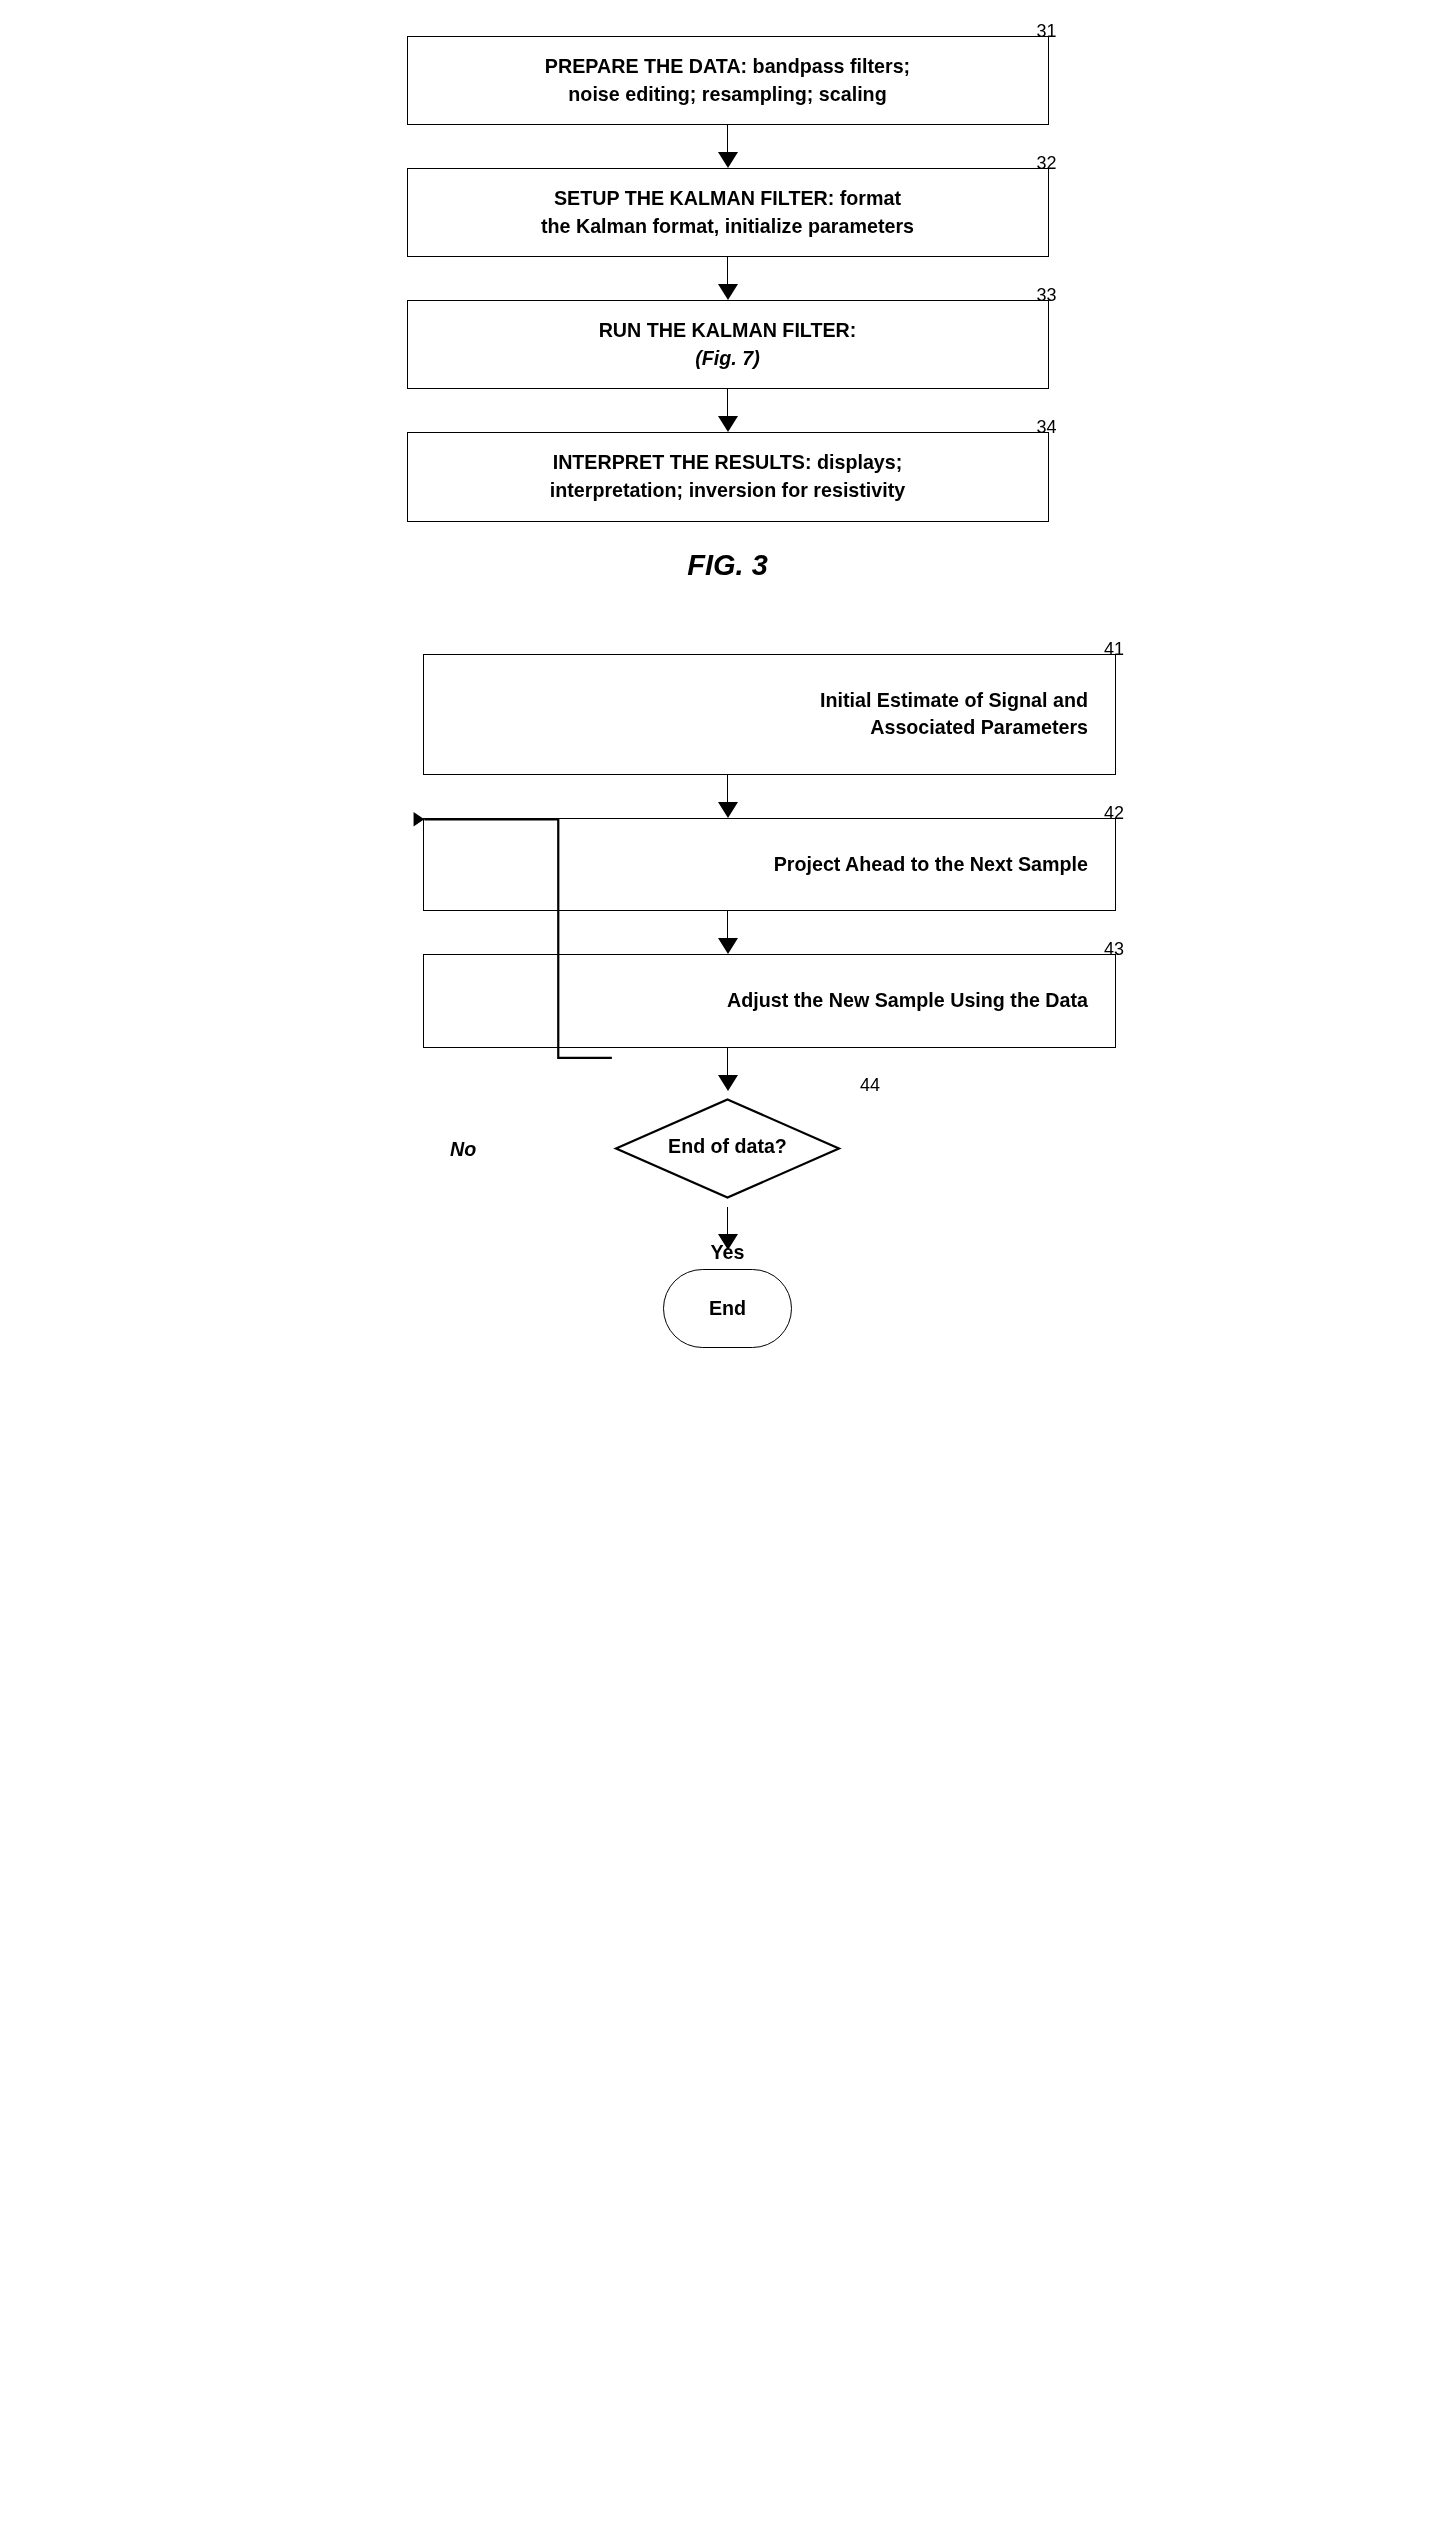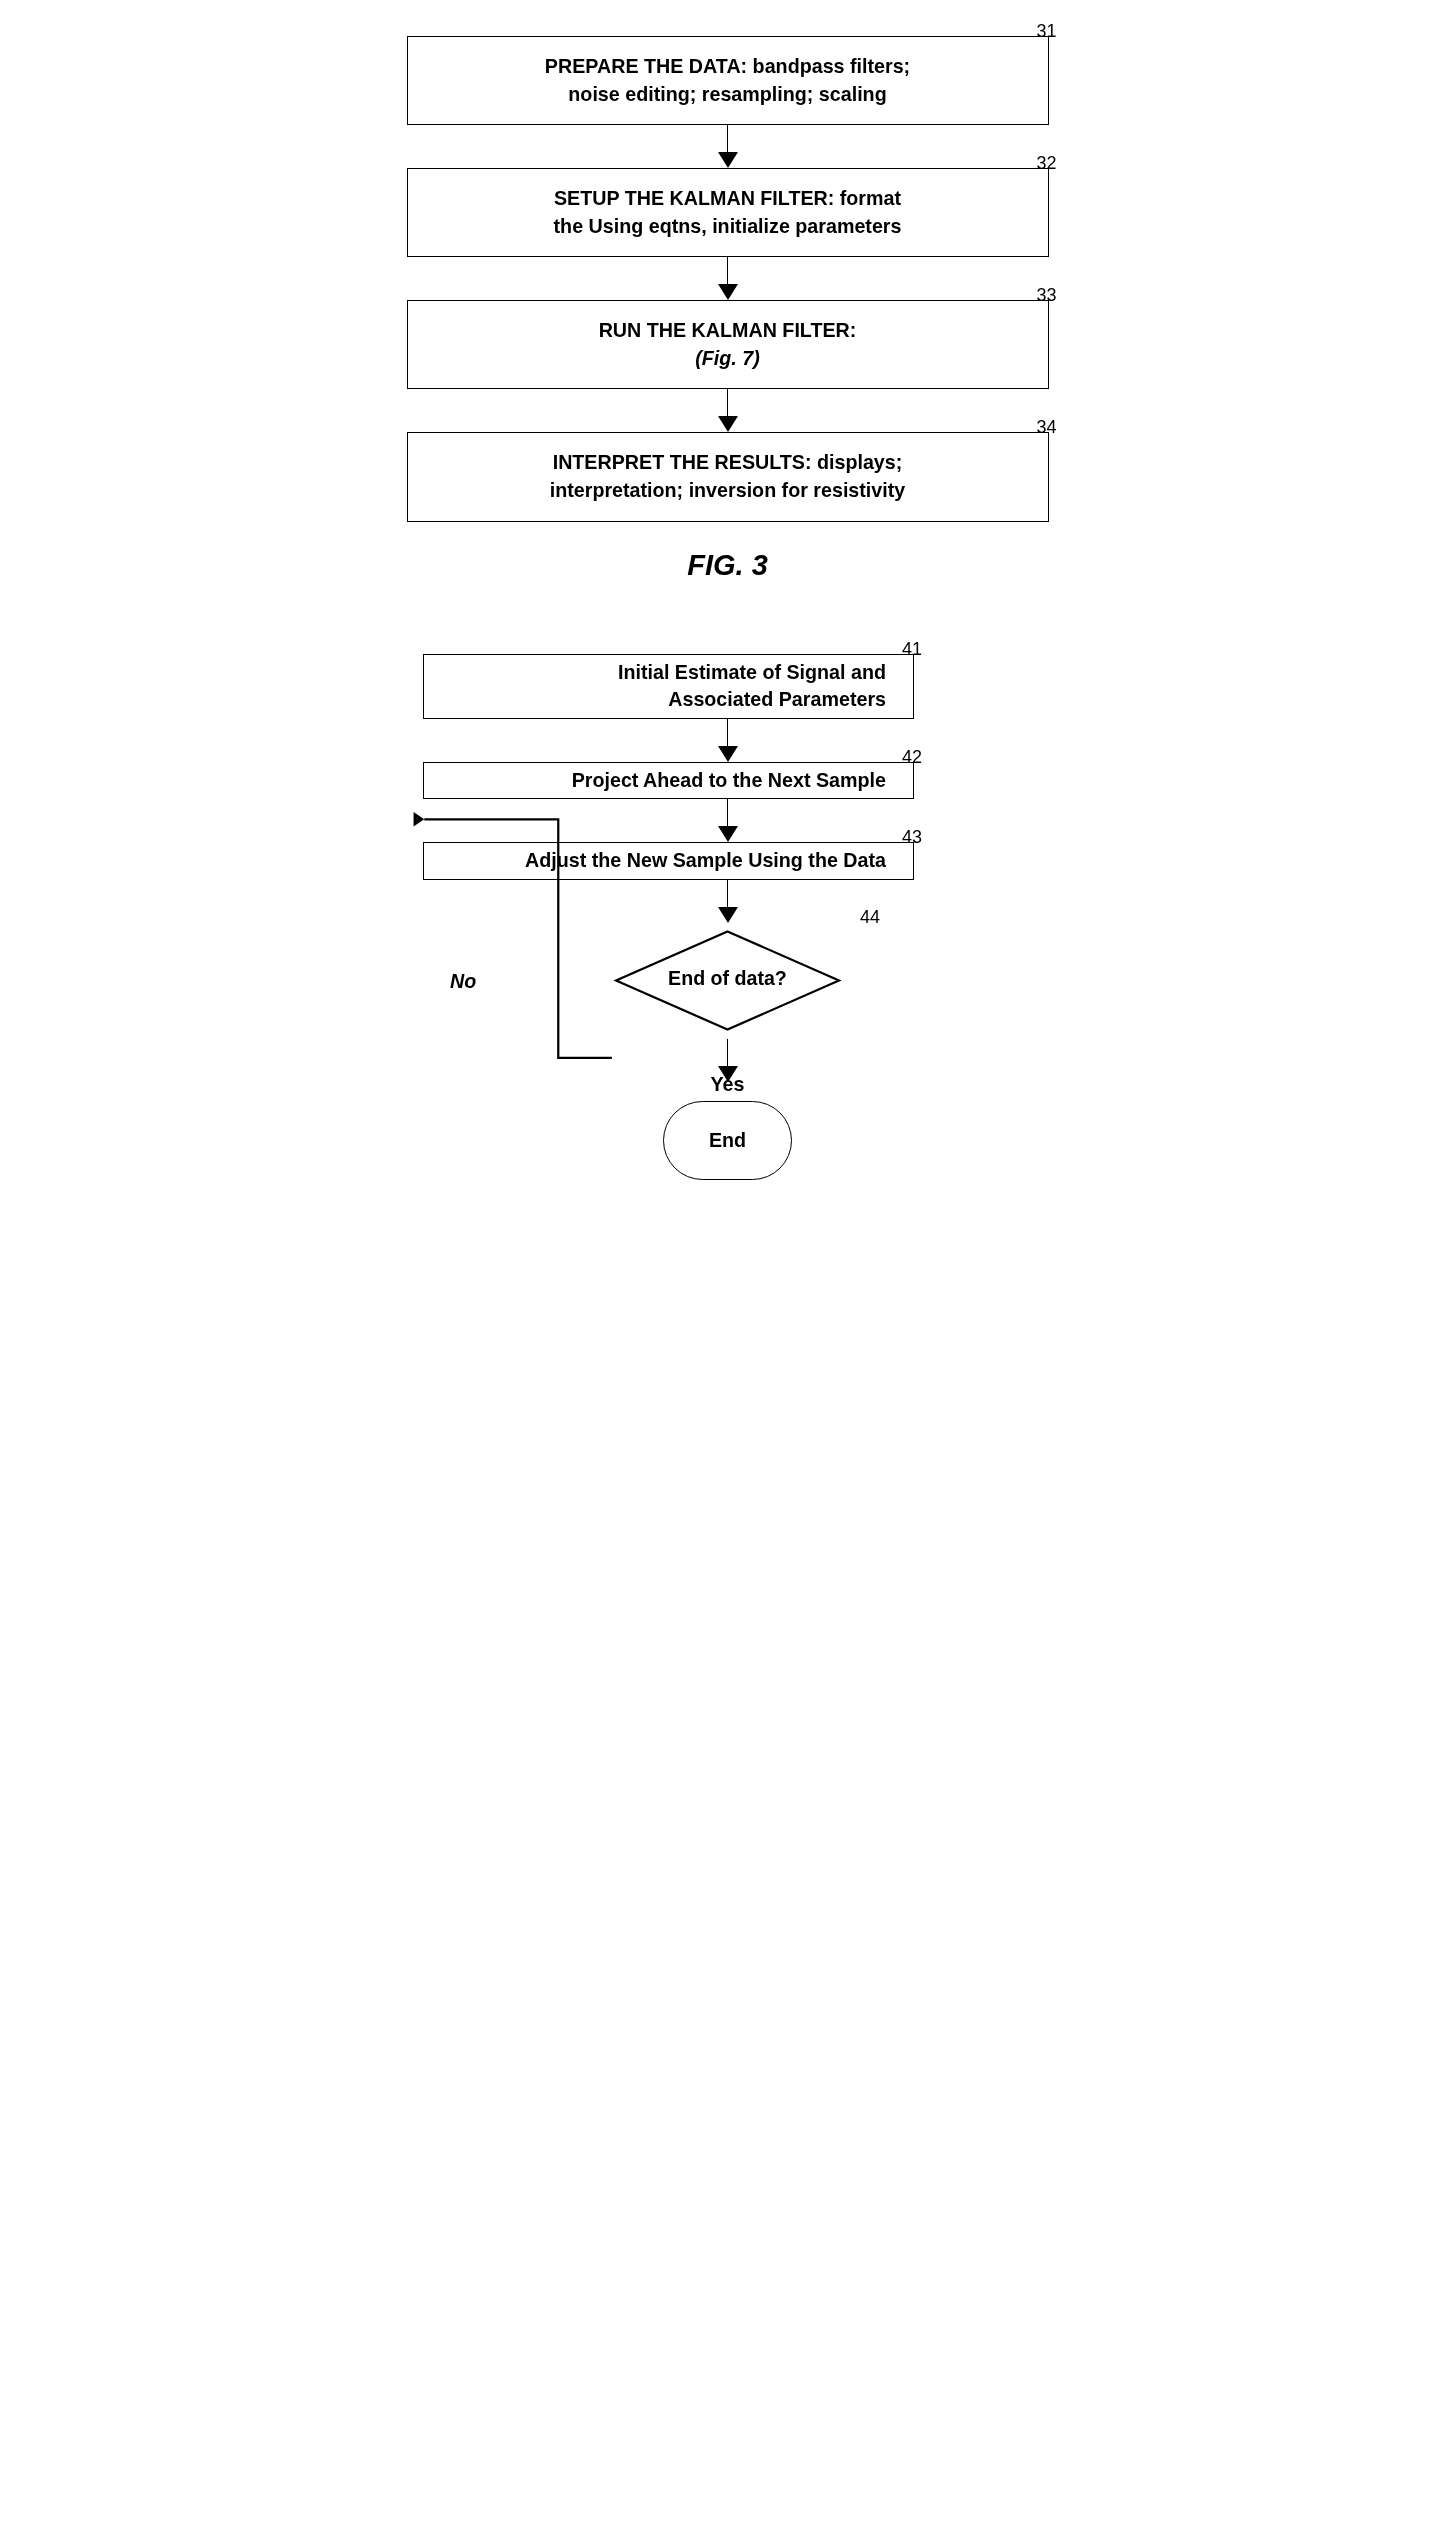--- a/index.html
+++ b/index.html
@@ -96,23 +96,23 @@
     .fig4-flow {
       display: flex;
       flex-direction: column;
       align-items: center;
       position: relative;
     }
 
     .fig4-box {
       border: 1.8px solid #000;
       background: #fff;
-      padding: 4px 27px;
-      text-align: center;
-      width: 491px;
+      padding: 32px 27px;
+      text-align: center;
+      width: 693px;
       position: relative;
     }
 
     .fig4-box-text {
       font-size: 19.7px;
       font-weight: bold;
       line-height: 1.4;
       text-align: right;
     }
 
@@ -153,21 +153,21 @@
 
       <div class="arrow-connector">
         <div class="arrow-line"></div>
         <div class="arrow-down"></div>
       </div>
 
       <div class="flow-box">
         <span class="corner-label">32</span>
         <div class="flow-box-text">
           <span>SETUP THE KALMAN FILTER: format</span><br>
-          <span>the Using eqtns, initialize parameters</span>
+          <span>the Kalman format, initialize parameters</span>
         </div>
       </div>
 
       <div class="arrow-connector">
         <div class="arrow-line"></div>
         <div class="arrow-down"></div>
       </div>
 
       <div class="flow-box">
         <span class="corner-label">33</span>

